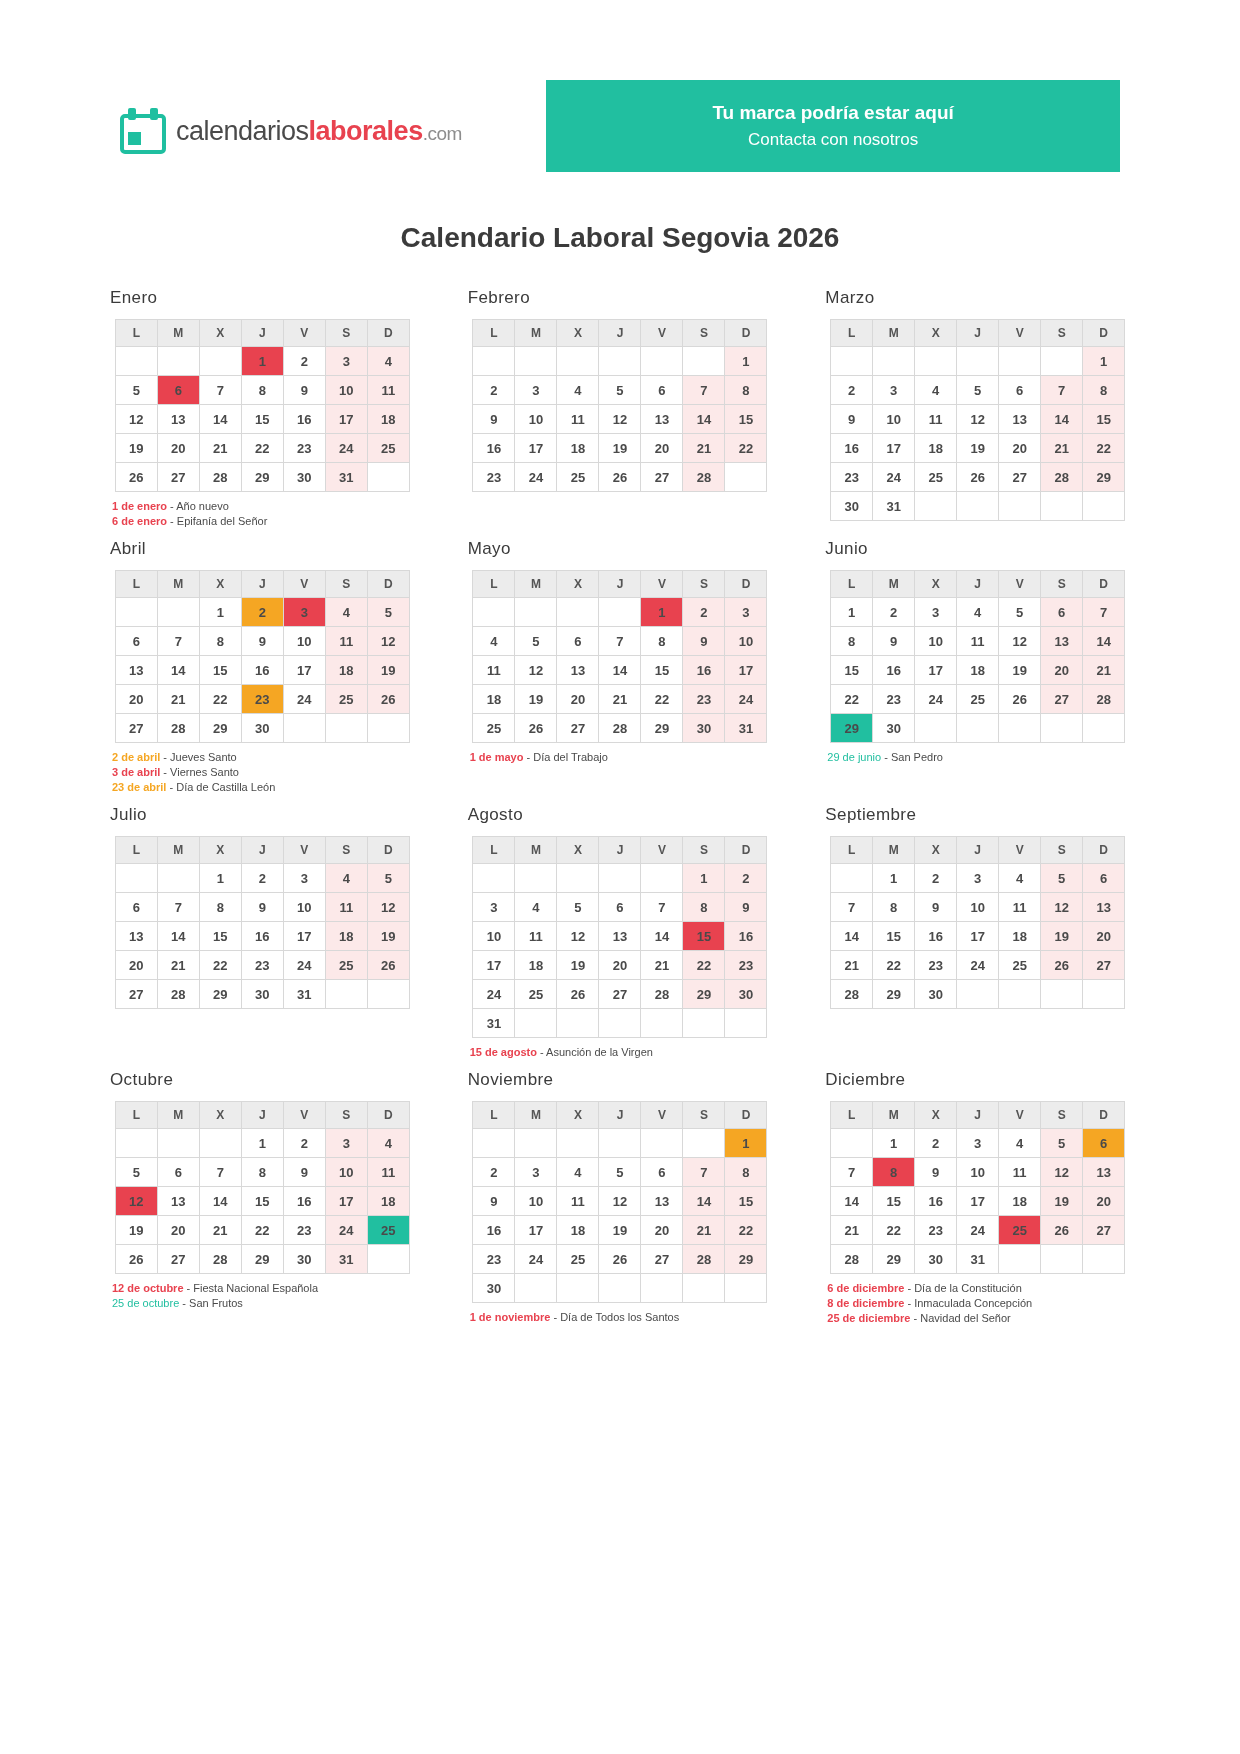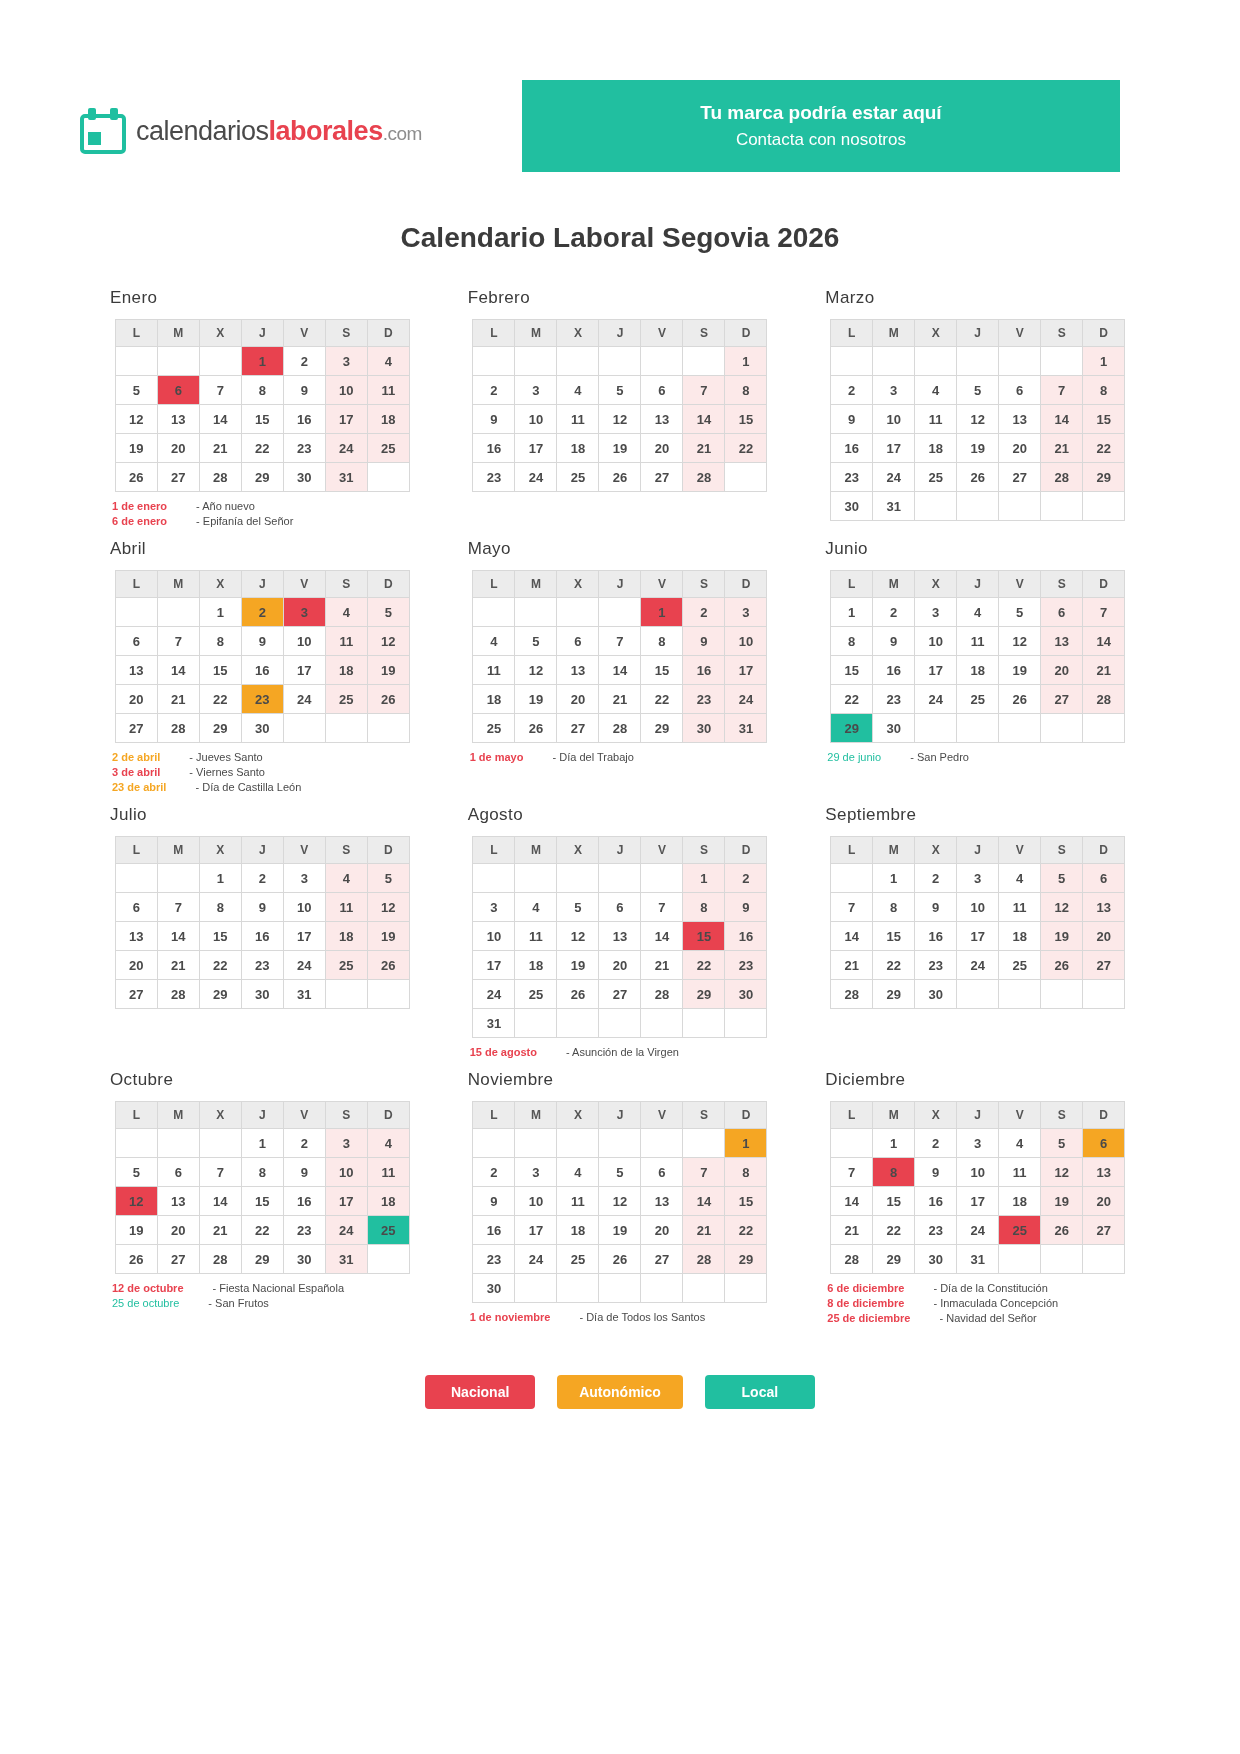--- a/index.html
+++ b/index.html
@@ -19,21 +19,21 @@
     height: 1754px;
     box-sizing: border-box;
     padding: 0;
     position: relative;
   }
 
   
   .header {
     display: flex;
     align-items: flex-start;
-    padding: 80px 120px 0 80px;
+    padding: 80px 120px 0 120px;
     box-sizing: border-box;
   }
   .logo-wrap {
     display: flex;
     align-items: center;
     gap: 10px;
     width: 400px;
     padding-top: 28px;
   }
   .logo-mark {
@@ -153,21 +153,21 @@
 
   .notes {
     margin: 7px 0 0 2px;
     font-size: 11px;
     line-height: 15px;
   }
   .notes .note { white-space: nowrap; }
   .notes .d-nacional { color: #e8424f; font-weight: bold; text-align: center; }
   .notes .d-autonomico { color: #f5a623; font-weight: bold; }
   .notes .d-local { color: #21bfa0; font-weight: normal; }
-  .notes .desc { color: #4a4a4a; margin-left: 26px; }
+  .notes .desc { color: #4a4a4a; }
 
   
   .legend {
     position: absolute;
     left: 0;
     right: 0;
     bottom: 345px;
     display: flex;
     justify-content: center;
     gap: 22px;
@@ -1019,19 +1019,14 @@
           </tbody>
         </table>
         <div class="notes">
           <div class="note"><span class="d-nacional">6 de diciembre</span><span class="desc"> - Día de la Constitución</span></div>
           <div class="note"><span class="d-nacional">8 de diciembre</span><span class="desc"> - Inmaculada Concepción</span></div>
           <div class="note"><span class="d-nacional">25 de diciembre</span><span class="desc"> - Navidad del Señor</span></div>
         </div>
       </div>
     </div>
 
-  <div class="legend">
-      <div class="chip nacional">Nacional</div>
-      <div class="chip autonomico">Autonómico</div>
-      <div class="chip local">Local</div>
-    </div>
 
 </div>
 
 </body></html>

